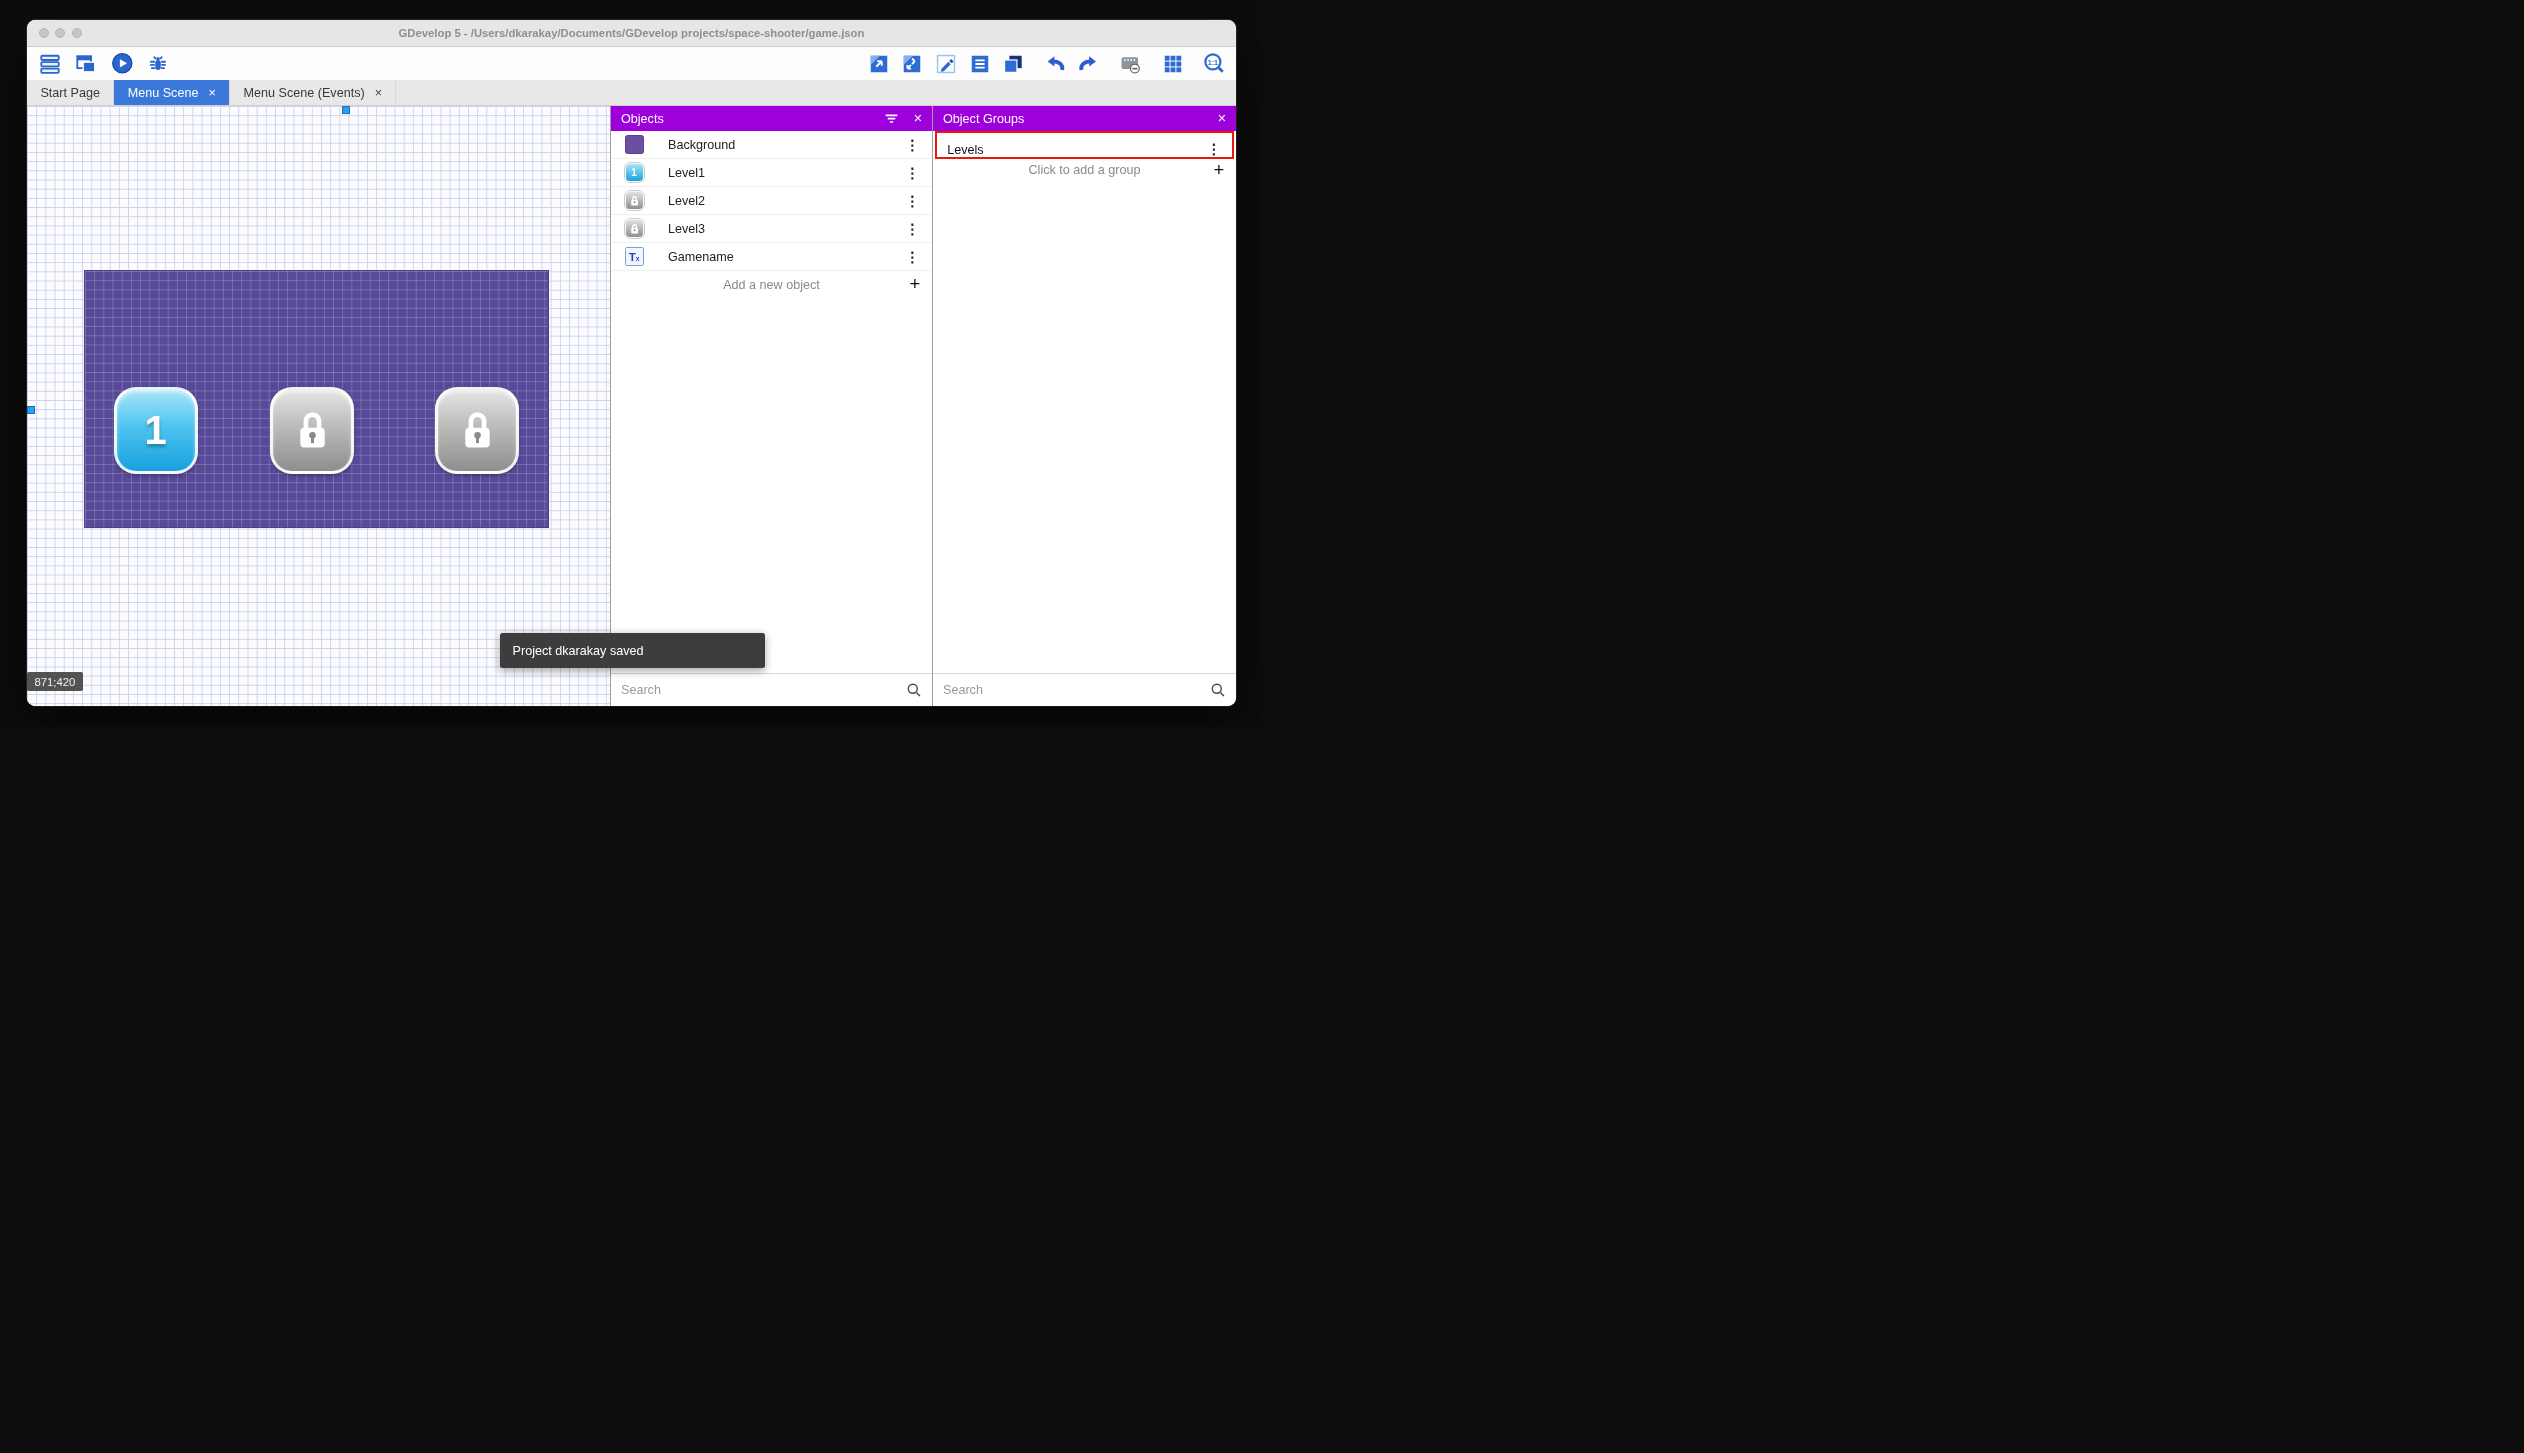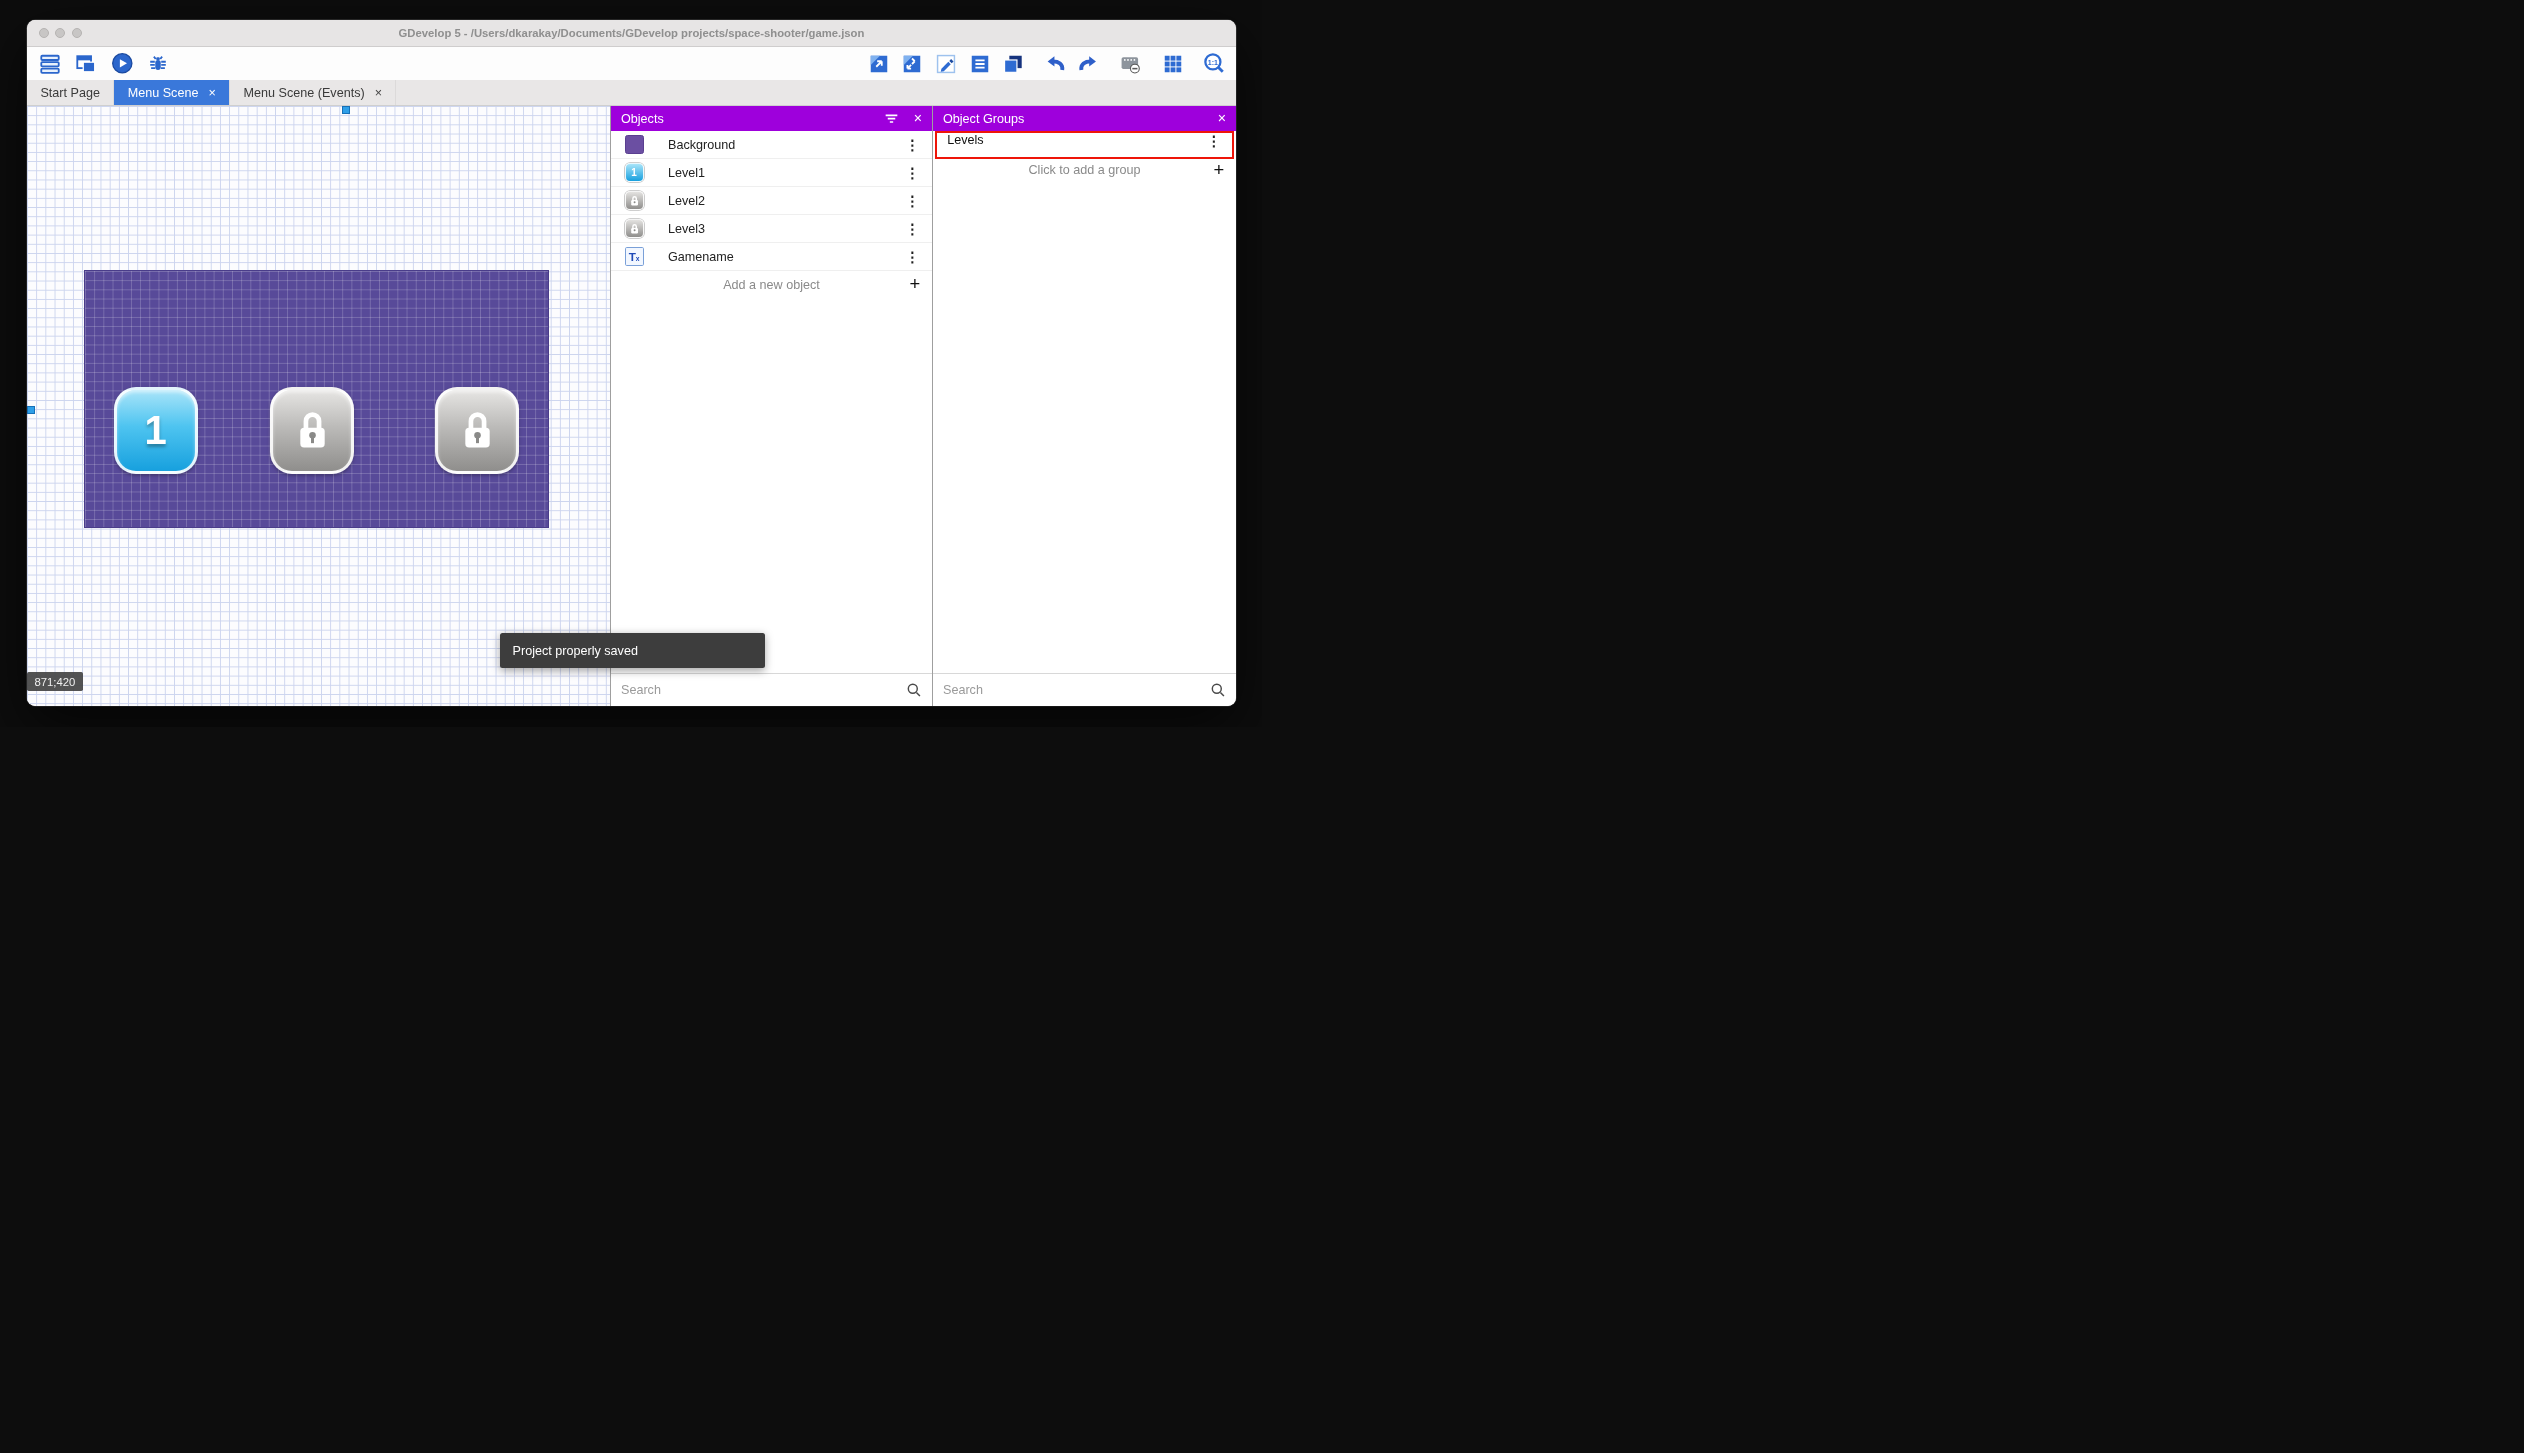--- a/index.html
+++ b/index.html
@@ -90,21 +90,21 @@
   .icon-text { width:19px; height:19px; background:#f2f7ff; border:0.8px solid #7aa0d8; border-radius:1.7px; display:flex; align-items:center; justify-content:center; }
   .icon-text .t-main { font-size:11.7px; font-weight:800; color:#1d49b8; }
   .icon-text .t-sub { font-size:6.7px; font-weight:700; color:#1d49b8; margin-top:4.2px; }
   .add-row { height:27px; display:flex; align-items:center; justify-content:center; position:relative; color:#8a8a8a; font-size:12.6px; cursor:pointer; }
   .add-plus { position:absolute; right:11.7px; font-size:18.4px; color:#111; font-weight:400; line-height:1; cursor:pointer; }
   .panel-spacer { flex:1; }
   .search-row { height:28.5px; border-top:0.8px solid #d8d8d8; display:flex; align-items:center; padding:16px 10px; flex:0 0 auto; }
   .search-input { border:none; outline:none; flex:1; font-size:12.6px; color:#444; font-family:"Liberation Sans", sans-serif; background:transparent; }
   .search-input::placeholder { color:#9a9a9a; }
   .annotated { margin:1.7px 4.2px 0; outline:2.5px solid #ee1509; background:#ffffff; }
-  .group-row { height:24px; display:flex; align-items:flex-start; padding:0 8.4px 0 10px; cursor:pointer; }
+  .group-row { height:24px; display:flex; align-items:flex-end; padding:0 8.4px 0 10px; cursor:pointer; }
   .group-label { font-size:12.6px; color:#111; }
 </style>
 </head>
 <body>
 
 <div class="stage">
   <div class="window">
 
     <div class="titlebar">
       <div class="lights">
@@ -382,19 +382,19 @@
         <div class="search-row">
           <input class="search-input" placeholder="Search" style="">
           <svg width="16" height="16" viewBox="0 0 20 20">
               <circle cx="8.5" cy="8.5" r="5.6" fill="none" stroke="#4a4a4a" stroke-width="1.8"></circle>
               <path d="M13 13 l4.4 4.4" stroke="#4a4a4a" stroke-width="1.8"></path>
             </svg>
         </div>
       </aside>
 
       <div class="toast">
-        <span>Project properly saved</span>
+        <span>Project dkarakay saved</span>
       </div>
 
     </div>
   </div>
 </div>
 
 
 </body></html>

